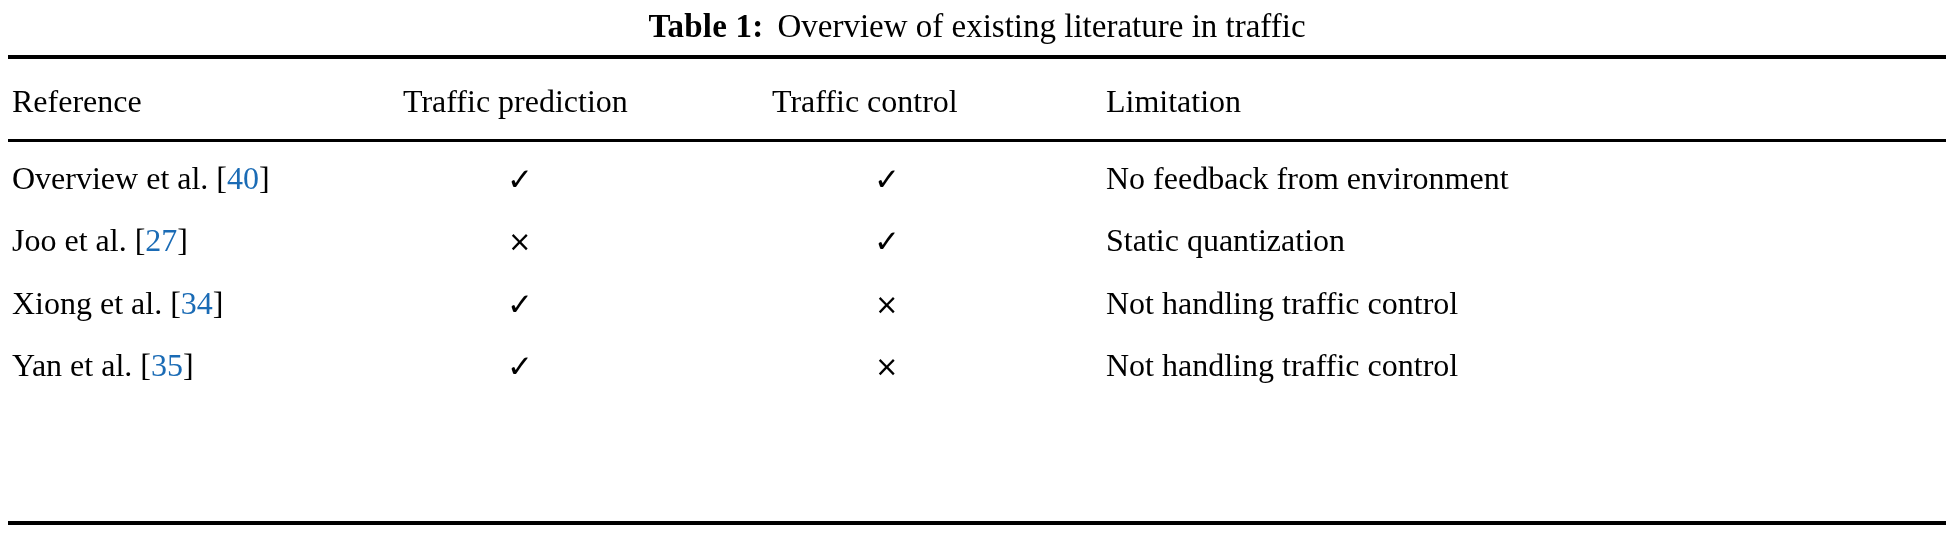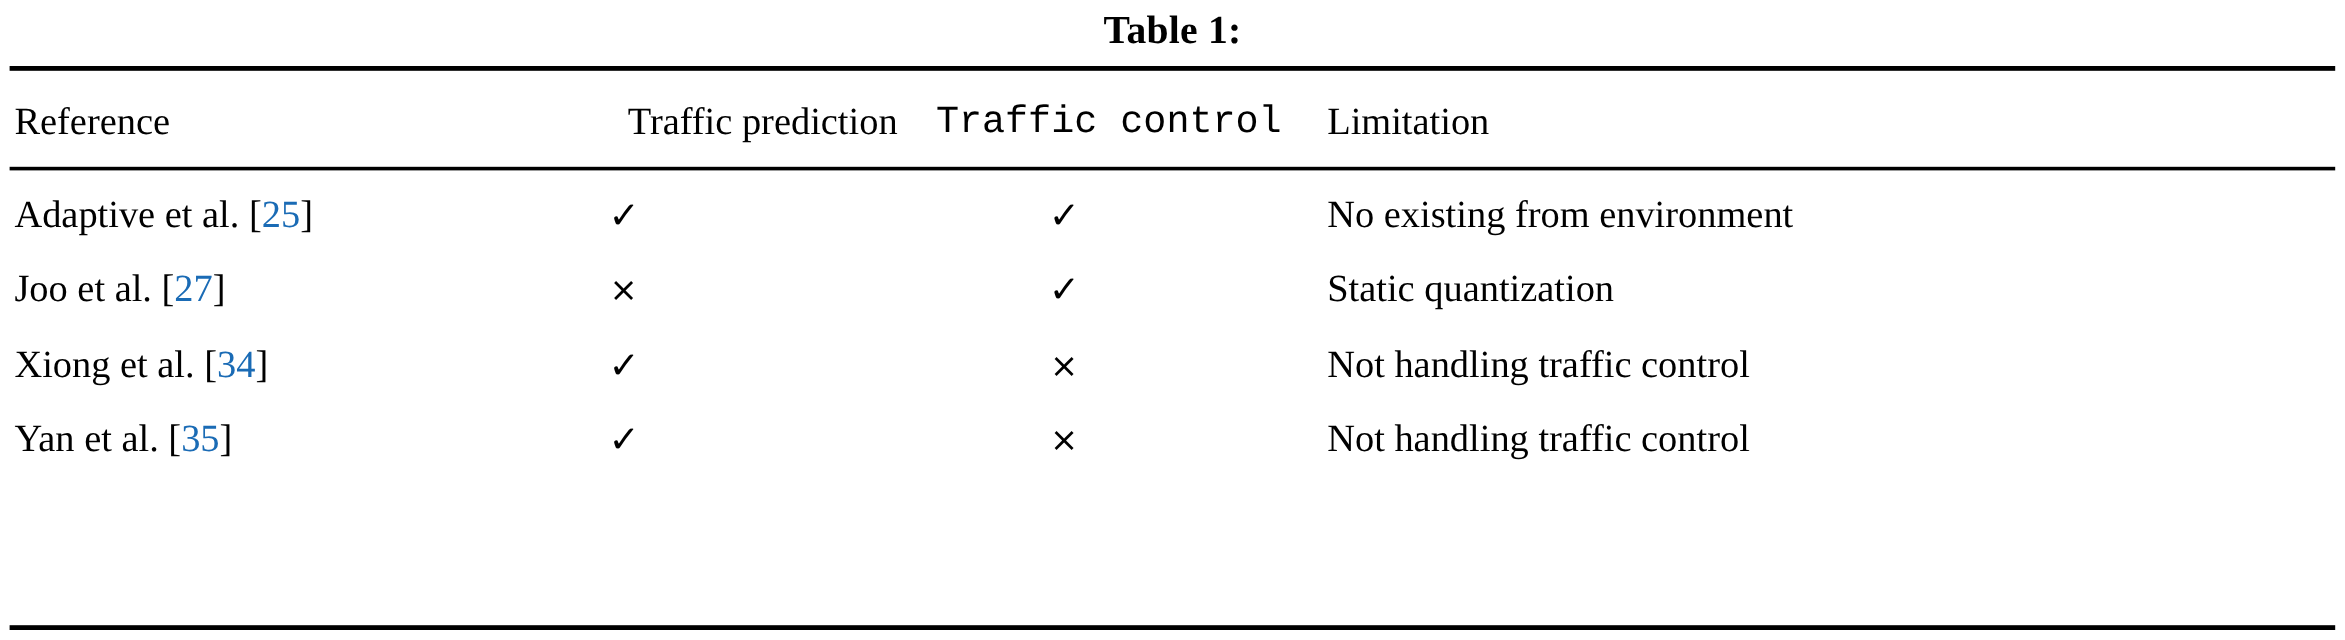--- a/index.html
+++ b/index.html
@@ -75,22 +75,22 @@
     font-weight: normal;
     font-size: 32px;
     text-align: left;
     padding: 0;
     height: 84px;
     vertical-align: middle;
     white-space: nowrap;
     margin-left: 30px;
   }
   thead th.th-ref  { padding-left: 4px; }
-  thead th.th-pred { padding-left: 0px; text-align: right; }
-  thead th.th-ctrl { padding-left: 24px; text-align: right; font-family: Liberation Mono, monospace; }
+  thead th.th-pred { padding-left: 0px; text-align: left; }
+  thead th.th-ctrl { padding-left: 24px; text-align: left; }
   thead th.th-lim  { padding-left: 38px; text-align: left; }
 
   tbody td {
     font-size: 32px;
     padding: 0;
     height: 62.5px;
     vertical-align: middle;
     white-space: nowrap;
     text-align: left;
   }
@@ -116,20 +116,21 @@
   .cite      { color: #1a6bb5; }
   .cite-brk  { color: #000000; }
 </style>
 </head>
 <body>
 
 <div class="table-figure">
 
   <div class="caption">
     <span class="caption-label">Table 1:</span>
+    <span class="caption-text">Overview of existing literature in traffic</span>
   </div>
 
   <div class="rule rule-top"></div>
   <div class="rule rule-mid"></div>
   <div class="rule rule-bottom"></div>
 
   <table class="lit-table">
     <colgroup>
       <col class="c-ref">
         <col class="c-pred">
@@ -139,24 +140,24 @@
     <thead>
       <tr>
         <th class="th-ref">Reference</th>
         <th class="th-pred">Traffic prediction</th>
         <th class="th-ctrl">Traffic control</th>
         <th class="th-lim">Limitation</th>
       </tr>
     </thead>
     <tbody id="table-body">
         <tr>
-          <td class="cell-ref"><span>Adaptive et al.</span> <span class="cite-brk">[</span><span class="cite">25</span><span class="cite-brk">]</span></td>
+          <td class="cell-ref"><span>Overview et al.</span> <span class="cite-brk">[</span><span class="cite">40</span><span class="cite-brk">]</span></td>
           <td class="cell-mark cell-pred"><span class="mark mark-check">✓</span></td>
           <td class="cell-mark cell-ctrl"><span class="mark mark-check">✓</span></td>
-          <td class="cell-lim">No existing from environment</td>
+          <td class="cell-lim">No feedback from environment</td>
         </tr>
         <tr>
           <td class="cell-ref"><span>Joo et al.</span> <span class="cite-brk">[</span><span class="cite">27</span><span class="cite-brk">]</span></td>
           <td class="cell-mark cell-pred"><span class="mark mark-cross">×</span></td>
           <td class="cell-mark cell-ctrl"><span class="mark mark-check">✓</span></td>
           <td class="cell-lim">Static quantization</td>
         </tr>
         <tr>
           <td class="cell-ref"><span>Xiong et al.</span> <span class="cite-brk">[</span><span class="cite">34</span><span class="cite-brk">]</span></td>
           <td class="cell-mark cell-pred"><span class="mark mark-check">✓</span></td>

